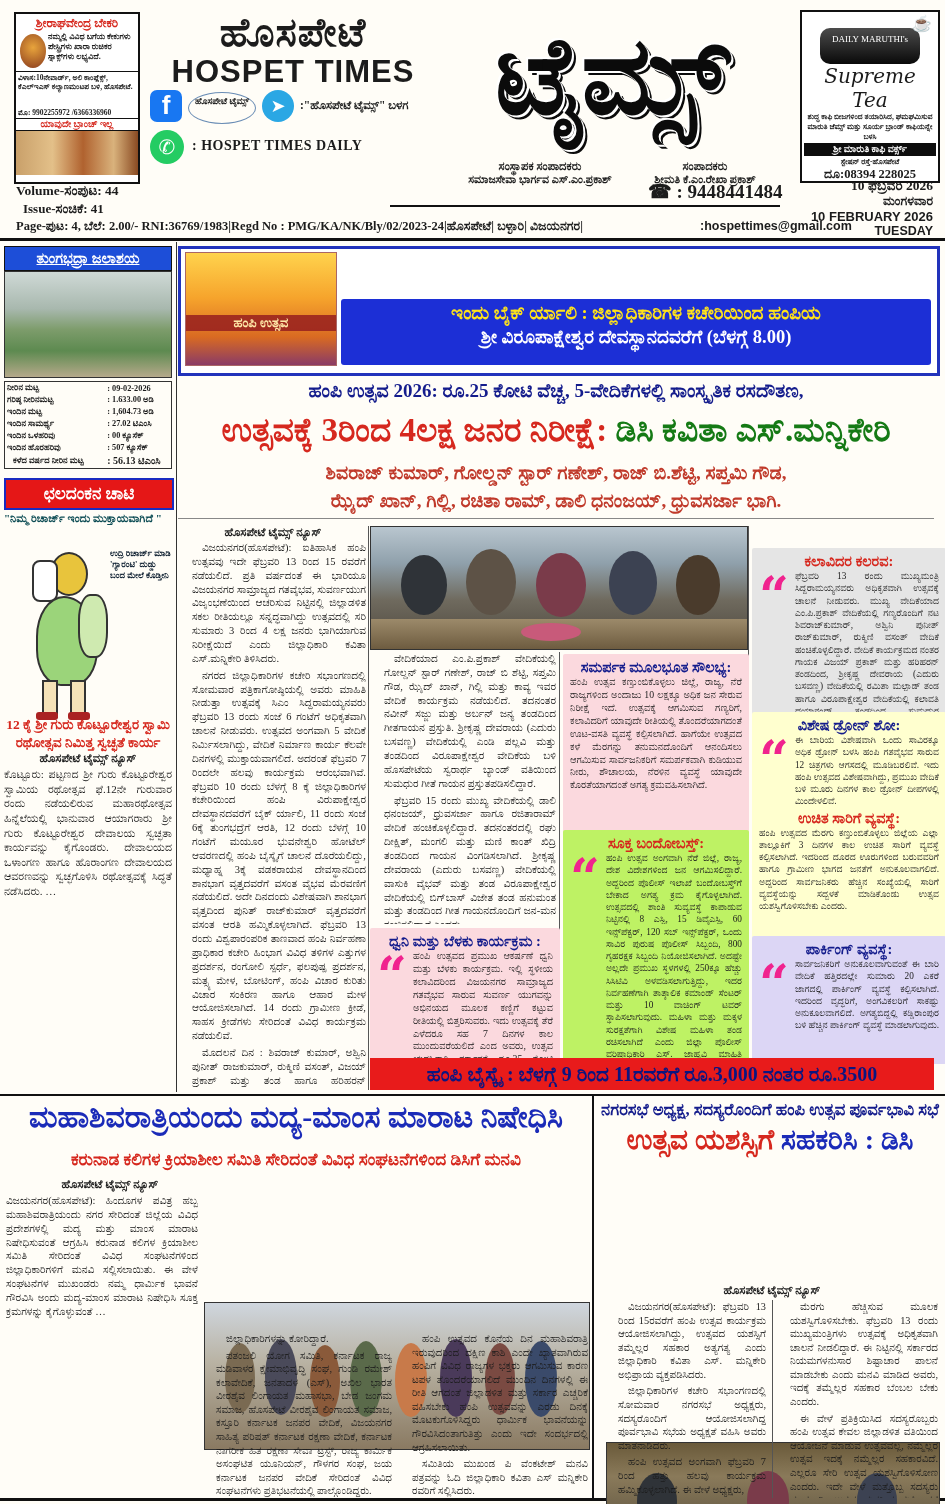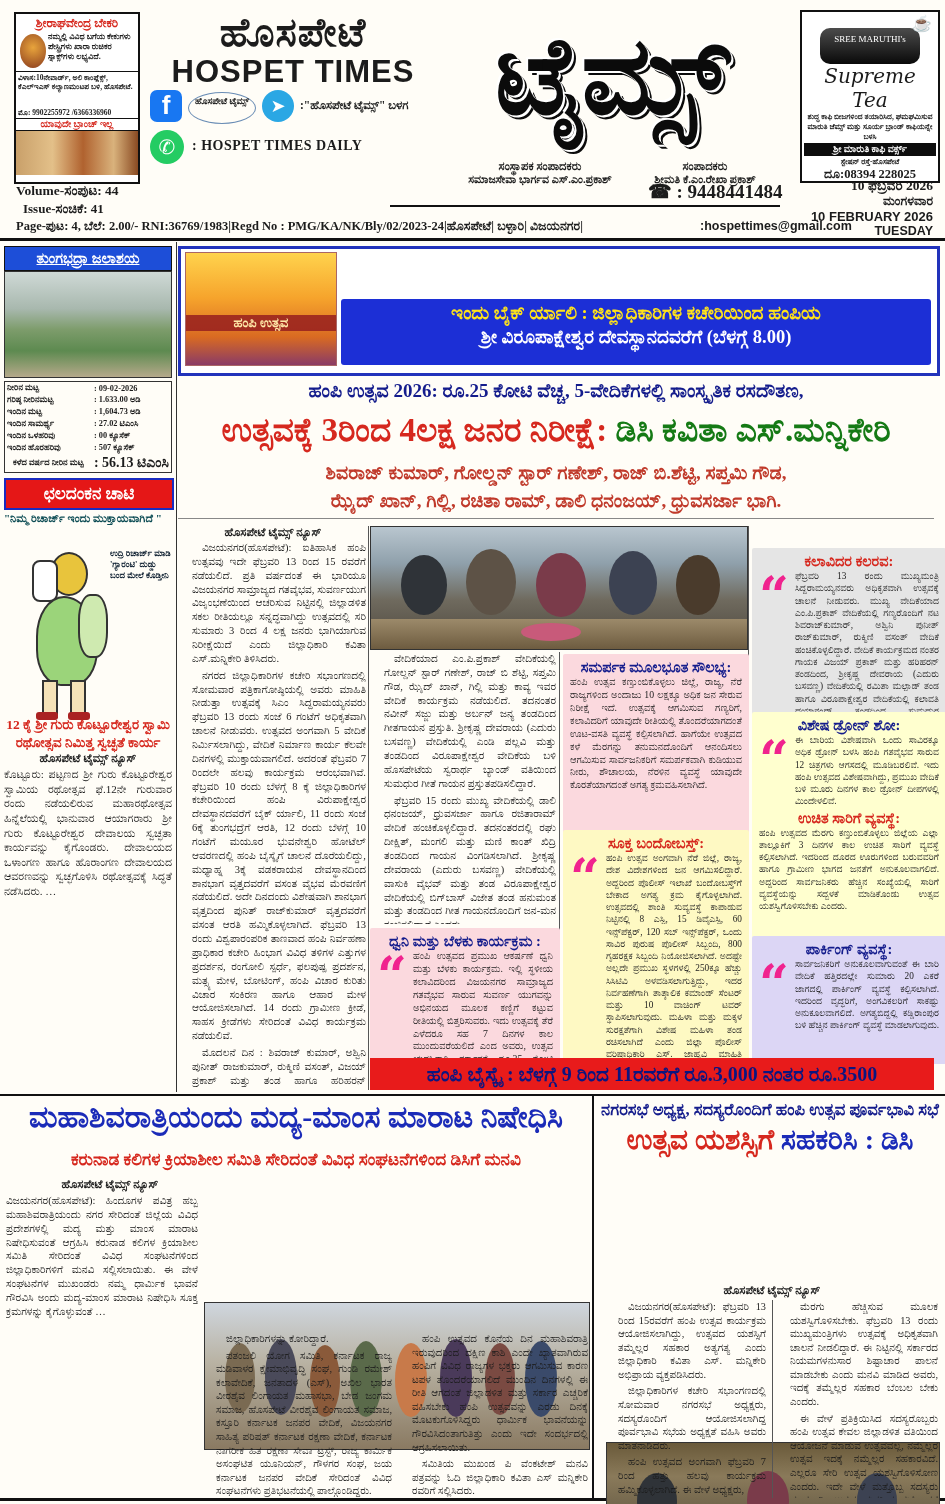--- a/index.html
+++ b/index.html
@@ -67,21 +67,21 @@
     <div class="b" style="font-size:11px;">ಶ್ರೀಮತಿ ಕೆ.ಎಂ.ರೇಖಾ ಪ್ರಕಾಶ್</div>
   </div>
   <div class="abs rule-h" style="left:390px;top:205px;width:390px;height:2px;"></div>
   <div class="abs b" style="left:648px;top:180px;font-size:19px;">
     <span>☎</span>
     <span>: 9448441484</span>
   </div>
 
   <div class="abs adbox" style="left:800px;top:10px;width:132px;height:165px;padding:2px;">
     <div class="abs" style="right:6px;top:2px;font-size:16px;">☕</div>
-    <div style="margin:14px auto 0;width:100px;height:30px;background:linear-gradient(180deg,#4c4c4c,#090909);border-radius:10px;color:#fff;text-align:center;font-size:9px;line-height:1.2;padding-top:6px;font-family:'Liberation Serif',serif;">SREE MARUTHI's</div>
+    <div style="margin:14px auto 0;width:100px;height:30px;background:linear-gradient(180deg,#4c4c4c,#090909);border-radius:10px;color:#fff;text-align:center;font-size:9px;line-height:1.2;padding-top:6px;font-family:'Liberation Serif',serif;">DAILY MARUTHI's</div>
     <div class="c" style="font-size:20px;font-style:italic;font-family:'DejaVu Serif',serif;">Supreme Tea</div>
     <div class="c b" style="font-size:7.5px;line-height:1.3;">ಶುದ್ಧ ಕಾಫಿ ಬೀಜಗಳಿಂದ ತಯಾರಿಸಿದ, ಘಮಘಮಿಸುವ ಮಾರುತಿ ಜೆಮ್ಸ್ ಮತ್ತು ಸೂರ್ಯ ಬ್ರಾಂಡ್ ಕಾಫಿಯನ್ನೇ ಬಳಸಿ</div>
     <div class="c b" style="font-size:9.5px;background:#0d0d0d;color:#fff;margin-top:2px;padding:1px 0;">ಶ್ರೀ ಮಾರುತಿ ಕಾಫಿ ವರ್ಕ್ಸ್</div>
     <div class="c b" style="font-size:7.5px;margin-top:1px;">ಸ್ಟೇಷನ್ ರಸ್ತೆ-ಹೊಸಪೇಟೆ</div>
     <div class="c b" style="font-size:12.5px;">ದೂ:08394 228025</div>
   </div>
 
   <div class="abs" style="right:12px;top:178px;text-align:right;">
     <div class="b" style="font-size:13.5px;">10 ಫೆಬ್ರವರಿ 2026</div>
     <div class="b" style="font-size:12.5px;">ಮಂಗಳವಾರ</div>
@@ -119,21 +119,21 @@
         <tr>
             <td class="b" style="font-size:8.3px;padding:1px 2px;">ಇಂದಿನ ಒಳಹರಿವು</td>
             <td class="b" style="font-size:8.3px;">: 00 ಕ್ಯೂಸೆಕ್</td>
           </tr>
         <tr>
             <td class="b" style="font-size:8.3px;padding:1px 2px;">ಇಂದಿನ ಹೊರಹರಿವು</td>
             <td class="b" style="font-size:8.3px;">: 507 ಕ್ಯೂಸೆಕ್</td>
           </tr>
         <tr>
             <td class="b" style="font-size:8.3px;padding:1px 8px;">ಕಳೆದ ವರ್ಷದ ನೀರಿನ ಮಟ್ಟ</td>
-            <td class="b" style="font-size:14px;">: 56.13 ಟಿಎಂಸಿ</td>
+            <td class="b" style="font-size:10px;">: 56.13 ಟಿಎಂಸಿ</td>
           </tr>
       </tbody>
     </table>
   </div>
 
   <div class="abs c b" style="left:4px;top:478px;width:166px;background:#e51717;color:#fff;font-size:17px;padding:4px 0;border:2px solid #1a2bc0;">ಛಲದಂಕನ ಚಾಟಿ</div>
 
   <div class="abs" style="left:4px;top:512px;width:168px;height:200px;">
     <div class="b" style="font-size:11px;color:#0a4a52;line-height:1.25;">"ನಿಮ್ಮ ರಿಚಾರ್ಜ್ ಇಂದು ಮುಕ್ತಾಯವಾಗಿದೆ "</div>
     <div class="b abs" style="right:0;top:36px;width:62px;font-size:8.5px;color:#123;line-height:1.3;">ಉದ್ರಿ ರಿಚಾರ್ಜ್ ಮಾಡಿ 'ಗ್ಯಾರಂಟಿ' ದುಡ್ಡು ಬಂದ ಮೇಲೆ ಕೊಡ್ತೀನಿ</div>
@@ -209,21 +209,21 @@
     <div class="boxhead navy c">ಧ್ವನಿ ಮತ್ತು ಬೆಳಕು ಕಾರ್ಯಕ್ರಮ :</div>
     <span class="quote">“</span>
     <div class="body-txt j" style="font-size:9.8px;">ಹಂಪಿ ಉತ್ಸವದ ಪ್ರಮುಖ ಆಕರ್ಷಣೆ ಧ್ವನಿ ಮತ್ತು ಬೆಳಕು ಕಾರ್ಯಕ್ರಮ. ಇಲ್ಲಿ ಸ್ಥಳೀಯ ಕಲಾವಿದರಿಂದ ವಿಜಯನಗರ ಸಾಮ್ರಾಜ್ಯದ ಗತವೈಭವ ಸಾರುವ ಸುವರ್ಣ ಯುಗವನ್ನು ಅಭಿನಯದ ಮೂಲಕ ಕಣ್ಣಿಗೆ ಕಟ್ಟುವ ರೀತಿಯಲ್ಲಿ ಬಿತ್ತರಿಸುವರು. ಇದು ಉತ್ಸವಕ್ಕೆ ತೆರೆ ಎಳೆದರೂ ಸಹ 7 ದಿನಗಳ ಕಾಲ ಮುಂದುವರೆಯಲಿದೆ ಎಂದ ಅವರು, ಉತ್ಸವ ಯಶಸ್ಸಿಗಾಗಿ ಸರ್ಕಾರಕ್ಕೆ ರೂ.25 ಕೋಟಿ ಪ್ರಸ್ತಾವನೆ ಸಲ್ಲಿಸಲಾಗಿದೆ ಎಂದು ತಿಳಿಸಿದರು.</div>
   </div>
 
   <div class="abs infobox" style="left:563px;top:654px;width:172px;height:170px;background:#fbd9de;">
     <div class="boxhead navy c">ಸಮರ್ಪಕ ಮೂಲಭೂತ ಸೌಲಭ್ಯ:</div>
     <div class="body-txt j" style="font-size:9.8px;">ಹಂಪಿ ಉತ್ಸವ ಕಣ್ತುಂಬಿಕೊಳ್ಳಲು ಜಿಲ್ಲೆ, ರಾಜ್ಯ, ನೆರೆ ರಾಜ್ಯಗಳಿಂದ ಅಂದಾಜು 10 ಲಕ್ಷಕ್ಕೂ ಅಧಿಕ ಜನ ಸೇರುವ ನಿರೀಕ್ಷೆ ಇದೆ. ಉತ್ಸವಕ್ಕೆ ಆಗಮಿಸುವ ಗಣ್ಯರಿಗೆ, ಕಲಾವಿದರಿಗೆ ಯಾವುದೇ ರೀತಿಯಲ್ಲಿ ತೊಂದರೆಯಾಗದಂತೆ ಊಟ-ವಸತಿ ವ್ಯವಸ್ಥೆ ಕಲ್ಪಿಸಲಾಗಿದೆ. ಹಾಗೆಯೇ ಉತ್ಸವದ ಕಳೆ ಮೆರಗನ್ನು ತನುಮನದೊಂದಿಗೆ ಆನಂದಿಸಲು ಆಗಮಿಸುವ ಸಾರ್ವಜನಿಕರಿಗೆ ಸಮರ್ಪಕವಾಗಿ ಕುಡಿಯುವ ನೀರು, ಶೌಚಾಲಯ, ನೆರಳಿನ ವ್ಯವಸ್ಥೆ ಯಾವುದೇ ಕೊರತೆಯಾಗದಂತೆ ಅಗತ್ಯ ಕ್ರಮವಹಿಸಲಾಗಿದೆ.</div>
   </div>
 
-  <div class="abs infobox" style="left:563px;top:830px;width:172px;height:224px;background:#fef9c3;">
+  <div class="abs infobox" style="left:563px;top:830px;width:172px;height:224px;background:#bef264;">
     <div class="boxhead redline c">ಸೂಕ್ತ ಬಂದೋಬಸ್ತ್:</div>
     <span class="quote">“</span>
     <div class="body-txt j" style="font-size:9.3px;">ಹಂಪಿ ಉತ್ಸವ ಅಂಗವಾಗಿ ನೆರೆ ಜಿಲ್ಲೆ, ರಾಜ್ಯ, ದೇಶ ವಿದೇಶಗಳಿಂದ ಜನ ಆಗಮಿಸಲಿದ್ದಾರೆ. ಅದ್ದರಿಂದ ಪೊಲೀಸ್ ಇಲಾಖೆ ಬಂದೋಬಸ್ತ್‌ಗೆ ಬೇಕಾದ ಅಗತ್ಯ ಕ್ರಮ ಕೈಗೊಳ್ಳಲಾಗಿದೆ. ಉತ್ಸವದಲ್ಲಿ ಶಾಂತಿ ಸುವ್ಯವಸ್ಥೆ ಕಾಪಾಡುವ ನಿಟ್ಟಿನಲ್ಲಿ 8 ಎಸ್ಪಿ, 15 ಡಿವೈಎಸ್ಪಿ, 60 ಇನ್ಸ್‌ಪೆಕ್ಟರ್, 120 ಸಬ್ ಇನ್ಸ್‌ಪೆಕ್ಟರ್, ಒಂದು ಸಾವಿರ ಪುರುಷ ಪೊಲೀಸ್ ಸಿಬ್ಬಂದಿ, 800 ಗೃಹರಕ್ಷಕ ಸಿಬ್ಬಂದಿ ನಿಯೋಜಿಸಲಾಗಿದೆ. ಅದಷ್ಟೇ ಅಲ್ಲದೇ ಪ್ರಮುಖ ಸ್ಥಳಗಳಲ್ಲಿ 250ಕ್ಕೂ ಹೆಚ್ಚು ಸಿಸಿಟಿವಿ ಅಳವಡಿಸಲಾಗುತ್ತಿದ್ದು, ಇದರ ನಿರ್ವಹಣೆಗಾಗಿ ತಾತ್ಕಾಲಿಕ ಕಮಾಂಡ್ ಸೆಂಟರ್ ಮತ್ತು 10 ವಾಚಿಂಗ್ ಟವರ್ ಸ್ಥಾಪಿಸಲಾಗುವುದು. ಮಹಿಳಾ ಮತ್ತು ಮಕ್ಕಳ ಸುರಕ್ಷತೆಗಾಗಿ ವಿಶೇಷ ಮಹಿಳಾ ತಂಡ ರಚಿಸಲಾಗಿದೆ ಎಂದು ಜಿಲ್ಲಾ ಪೊಲೀಸ್ ವರಿಷ್ಠಾಧಿಕಾರಿ ಎಸ್. ಜಾಹ್ನವಿ ಮಾಹಿತಿ ನೀಡಿದರು.</div>
   </div>
 
   <div class="abs infobox" style="left:752px;top:548px;width:180px;height:184px;background:#e5e5e5;">
     <div class="boxhead redline c">ಕಲಾವಿದರ ಕಲರವ:</div>
     <span class="quote">“</span>
     <div class="body-txt j" style="font-size:9.3px;">ಫೆಬ್ರವರಿ 13 ರಂದು ಮುಖ್ಯಮಂತ್ರಿ ಸಿದ್ದರಾಮಯ್ಯನವರು ಅಧಿಕೃತವಾಗಿ ಉತ್ಸವಕ್ಕೆ ಚಾಲನೆ ನೀಡುವರು. ಮುಖ್ಯ ವೇದಿಕೆಯಾದ ಎಂ.ಪಿ.ಪ್ರಕಾಶ್ ವೇದಿಕೆಯಲ್ಲಿ ಗಣ್ಯರೊಂದಿಗೆ ನಟ ಶಿವರಾಜ್‌ಕುಮಾರ್, ಅಶ್ವಿನಿ ಪುನೀತ್ ರಾಜ್‌ಕುಮಾರ್, ರುಕ್ಮಿಣಿ ವಸಂತ್ ವೇದಿಕೆ ಹಂಚಿಕೊಳ್ಳಲಿದ್ದಾರೆ. ವೇದಿಕೆ ಕಾರ್ಯಕ್ರಮದ ನಂತರ ಗಾಯಕ ವಿಜಯ್ ಪ್ರಕಾಶ್ ಮತ್ತು ಹರಿಹರನ್ ತಂಡದಿಂದ, ಶ್ರೀಕೃಷ್ಣ ದೇವರಾಯ (ಎದುರು ಬಸವಣ್ಣ) ವೇದಿಕೆಯಲ್ಲಿ ರಮಿತಾ ಮಲ್ಪಾಡ್ ತಂಡ ಹಾಗೂ ವಿರೂಪಾಕ್ಷೇಶ್ವರ ವೇದಿಕೆಯಲ್ಲಿ ಕಲಾವತಿ ದಯಾನಂದ್ ತಂಡದಿಂದ ಸುಮಧುರ ಗೀತ್‌ಗಾಯನ ನಡೆಸಿಕೊಡಲಿದ್ದಾರೆ.</div>
   </div>

